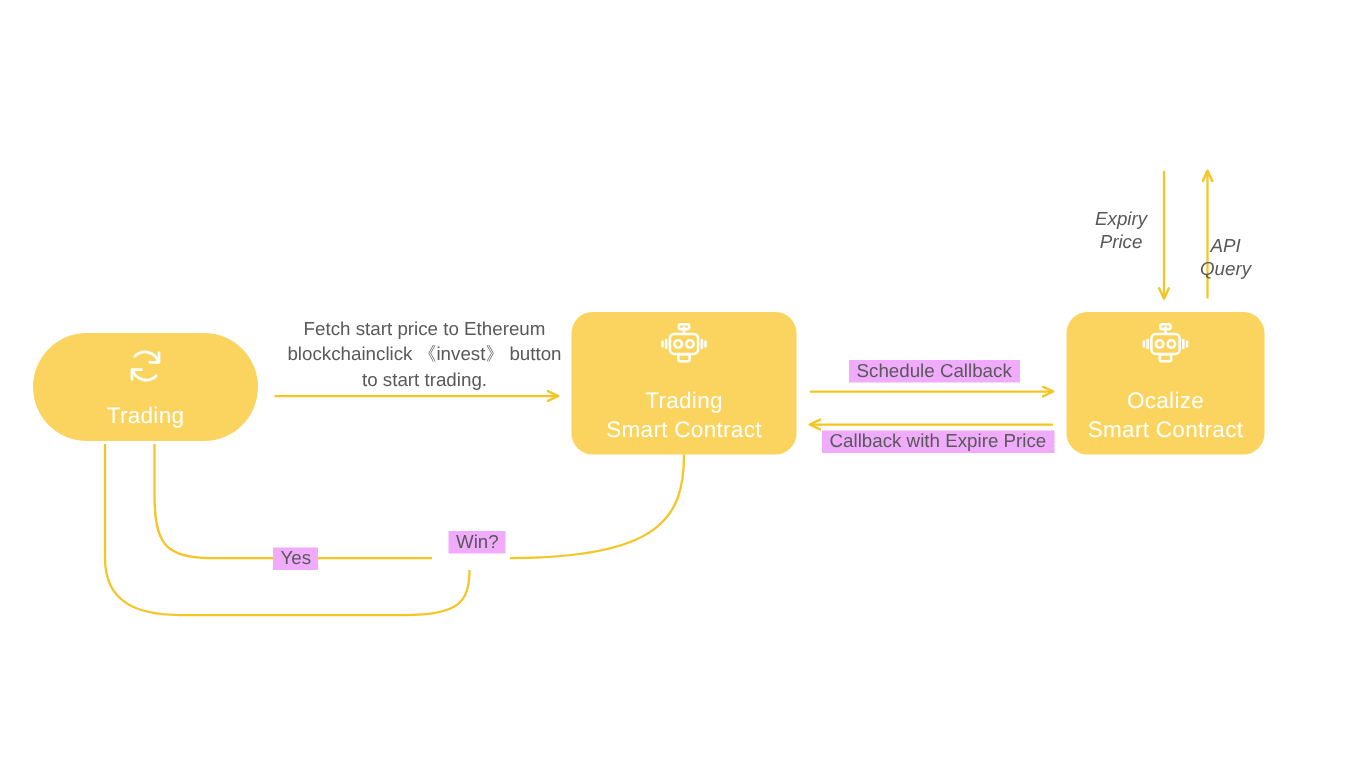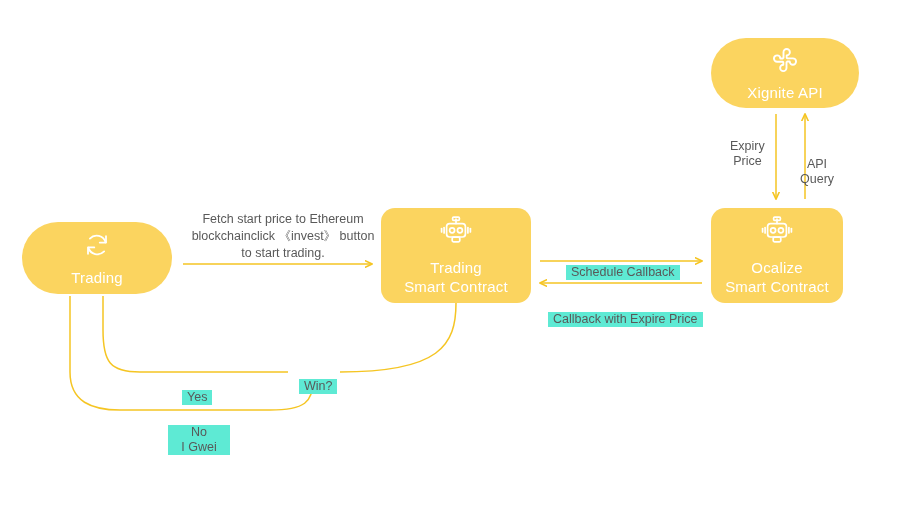--- a/index.html
+++ b/index.html
@@ -58,25 +58,24 @@
   #node-xignite      { left: 711px; top: 38px;  width: 148px; height: 70px; }
 
   
   .edge-label {
     position: absolute;
     color: #595959;
     font-size: 12.5px;
     line-height: 15px;
     white-space: pre-line;
   }
-  .edge-label.center { text-align: center; }
+  .edge-label.center { text-align: center; font-style: italic; }
   .edge-label.chip {
-    background: #5eead4;
+    background: #f0abfc;
     padding: 0 5px;
-    margin-top: 25px;
   }
 
   #lbl-fetch {
     left: 183px; top: 211px; width: 200px;
     font-size: 12.5px; line-height: 17px; text-align: center;
   }
   #lbl-schedule     { left: 566px; top: 240px; }
   #lbl-callback     { left: 548px; top: 287px; }
   #lbl-expiry       { left: 730px; top: 139px; text-align: center; }
   #lbl-api-query    { left: 800px; top: 157px; text-align: center; }
@@ -160,46 +159,33 @@
         <path d="M28.9,11.6 L28.9,17.0"></path>
         <path d="M2.6,12.6 L2.6,16.0"></path>
         <path d="M31.4,12.6 L31.4,16.0"></path>
         <rect x="13.2" y="21.2" width="7.6" height="4.6" rx="1.3"></rect>
       </svg>
     </span>
     <span class="node-label">Ocalize
 Smart Contract</span>
   </div>
 
-  <div class="node pill" id="node-xignite">
-    <span class="node-icon">
-      <svg width="30" height="30" viewBox="0 0 32 32" fill="none" stroke="#ffffff" stroke-width="2" stroke-linecap="round" stroke-linejoin="round">
-        <path d="M14.4,13.6 L14.4,7.6 A3.4,3.4 0 1 1 17.8,11.0 L17.8,13.6"></path>
-        <path d="M18.4,14.2 L24.4,14.2 A3.4,3.4 0 1 1 21.0,17.6 L18.4,17.6"></path>
-        <path d="M17.6,18.4 L17.6,24.4 A3.4,3.4 0 1 1 14.2,21.0 L14.2,18.4"></path>
-        <path d="M13.6,17.8 L7.6,17.8 A3.4,3.4 0 1 1 11.0,14.4 L13.6,14.4"></path>
-      </svg>
-    </span>
-    <span class="node-label">Xignite API</span>
-  </div>
 
   <div class="edge-label" id="lbl-fetch">Fetch start price to Ethereum
  blockchainclick 《invest》 button
 to start trading.</div>
 
   <div class="edge-label chip" id="lbl-schedule">Schedule Callback</div>
 
   <div class="edge-label chip" id="lbl-callback">Callback with Expire Price</div>
 
   <div class="edge-label center" id="lbl-expiry">Expiry
 Price</div>
 
   <div class="edge-label center" id="lbl-api-query">API
 Query</div>
 
   <div class="edge-label chip" id="lbl-yes">Yes</div>
 
   <div class="edge-label chip" id="lbl-win">Win?</div>
 
-  <div class="edge-label center chip" id="lbl-no-gwei">No
-I Gwei</div>
 
 </div>
 
 </body></html>

